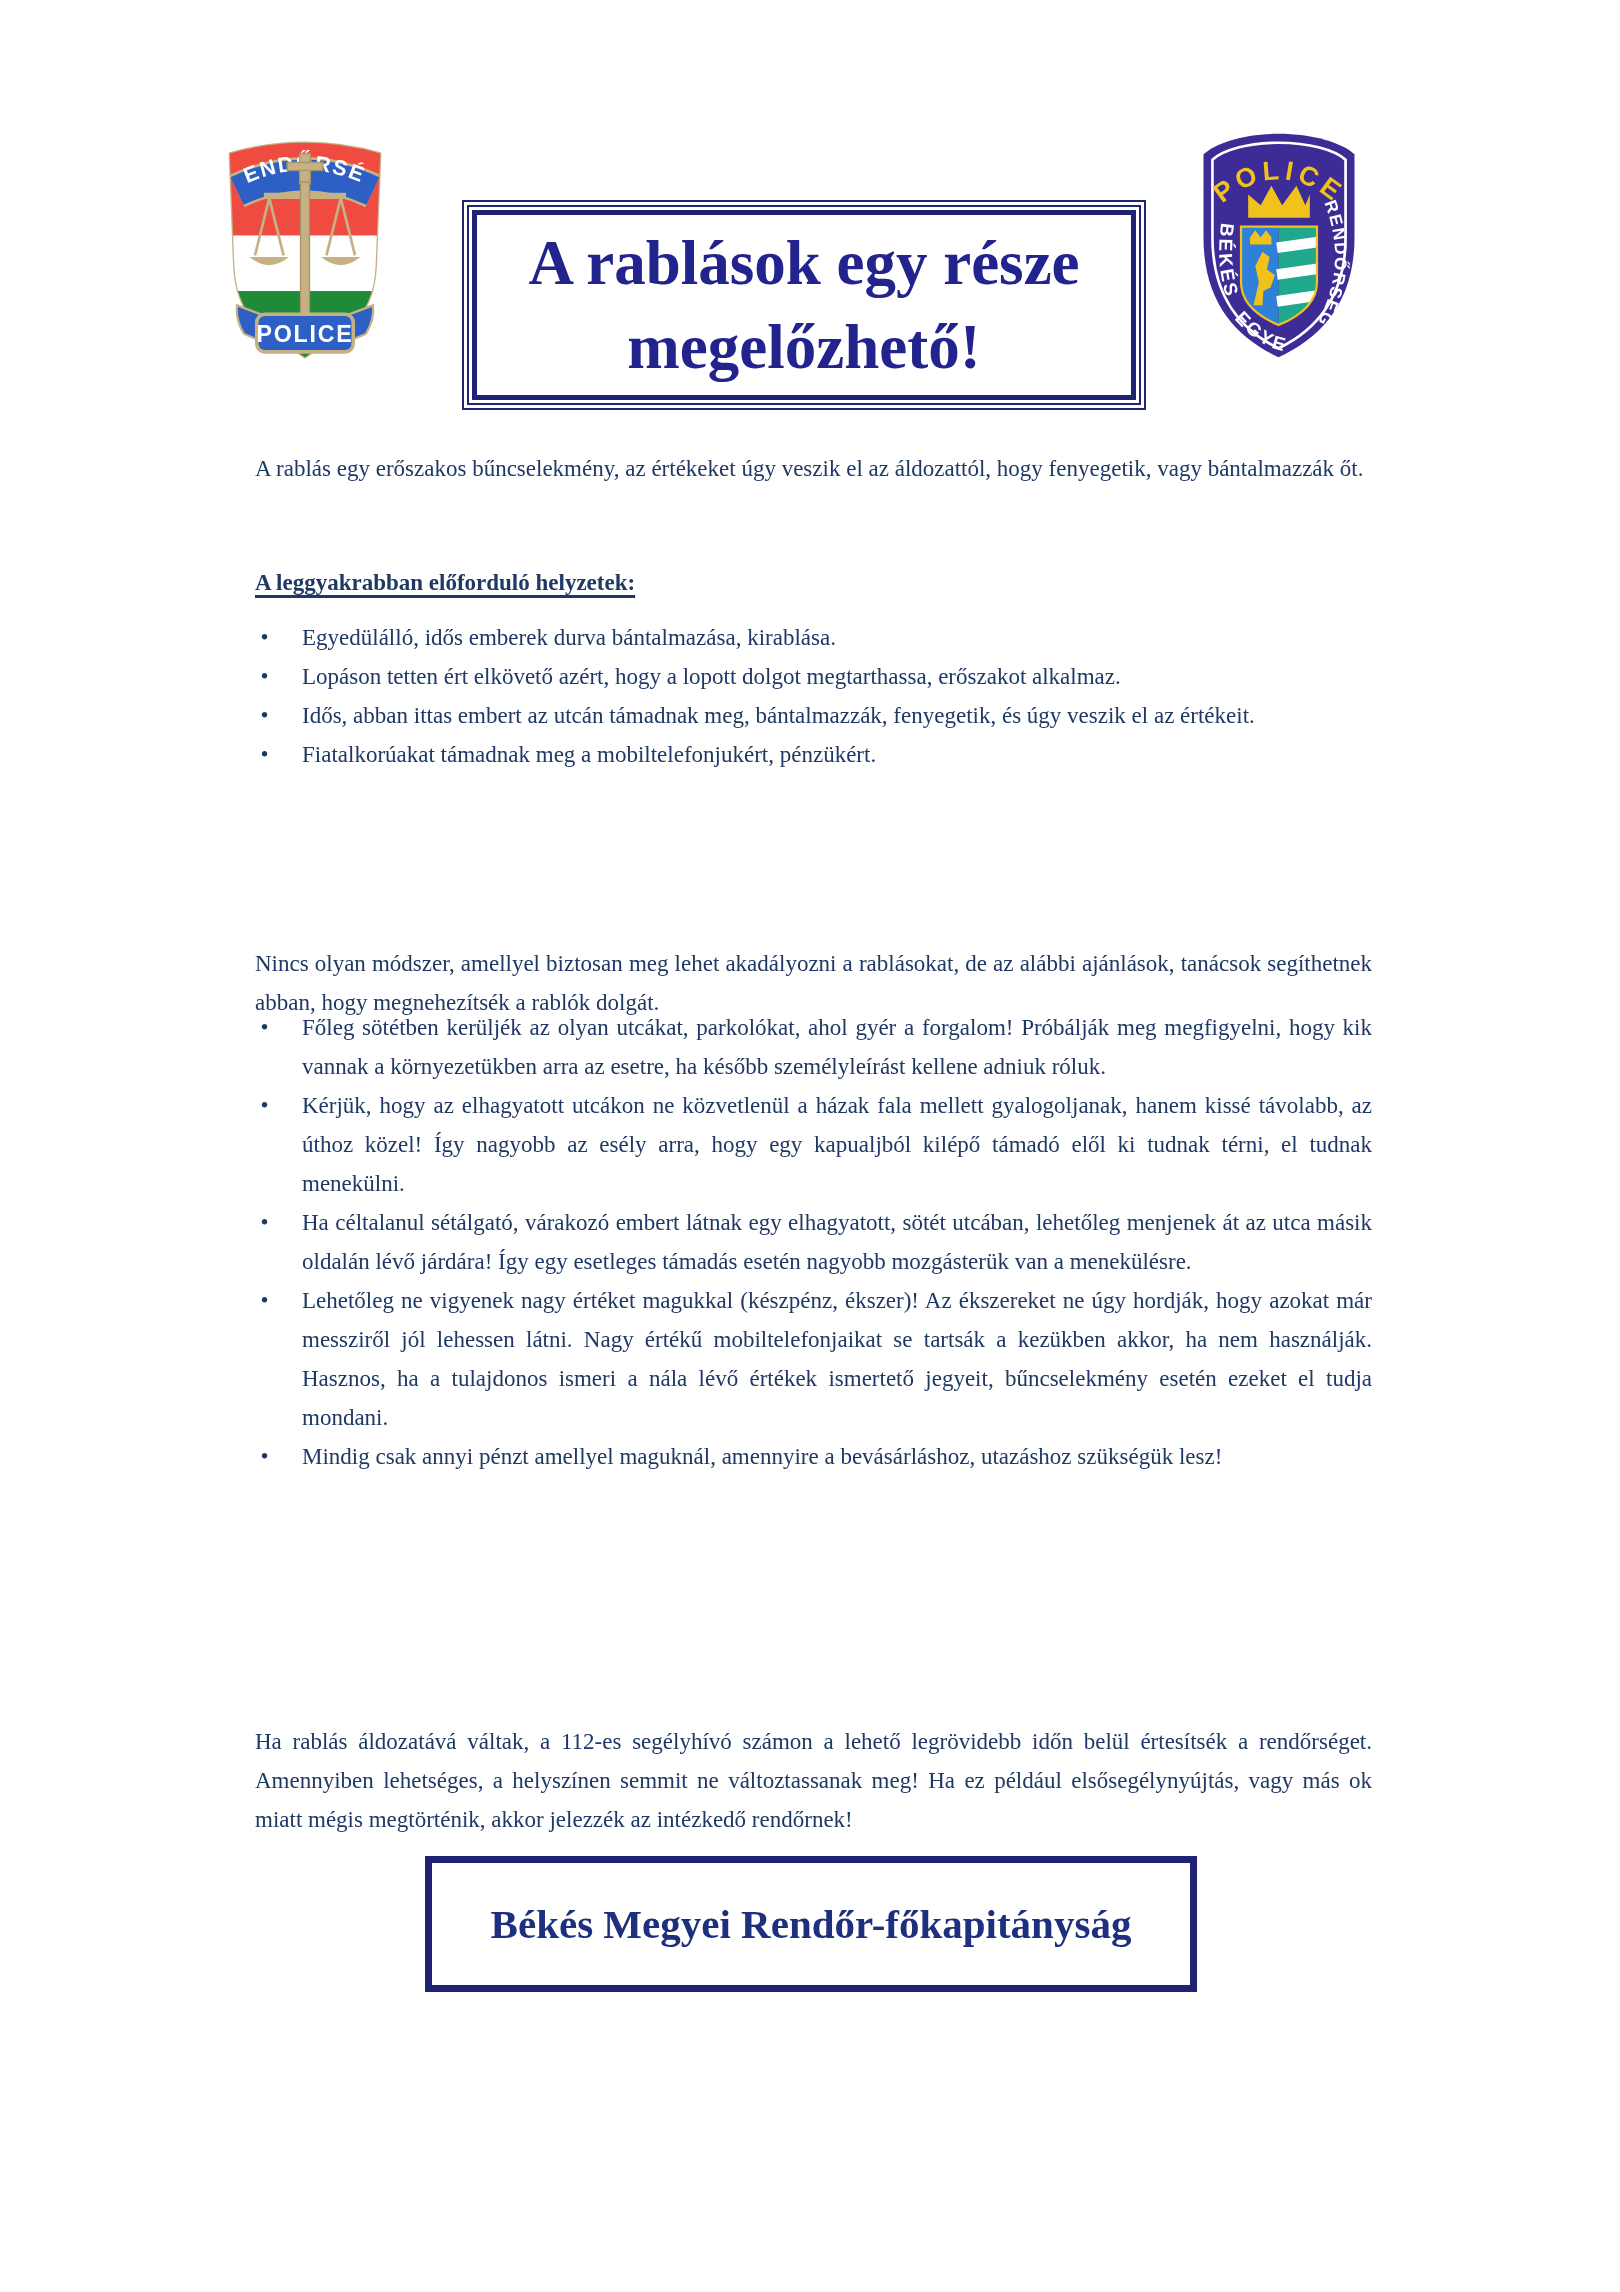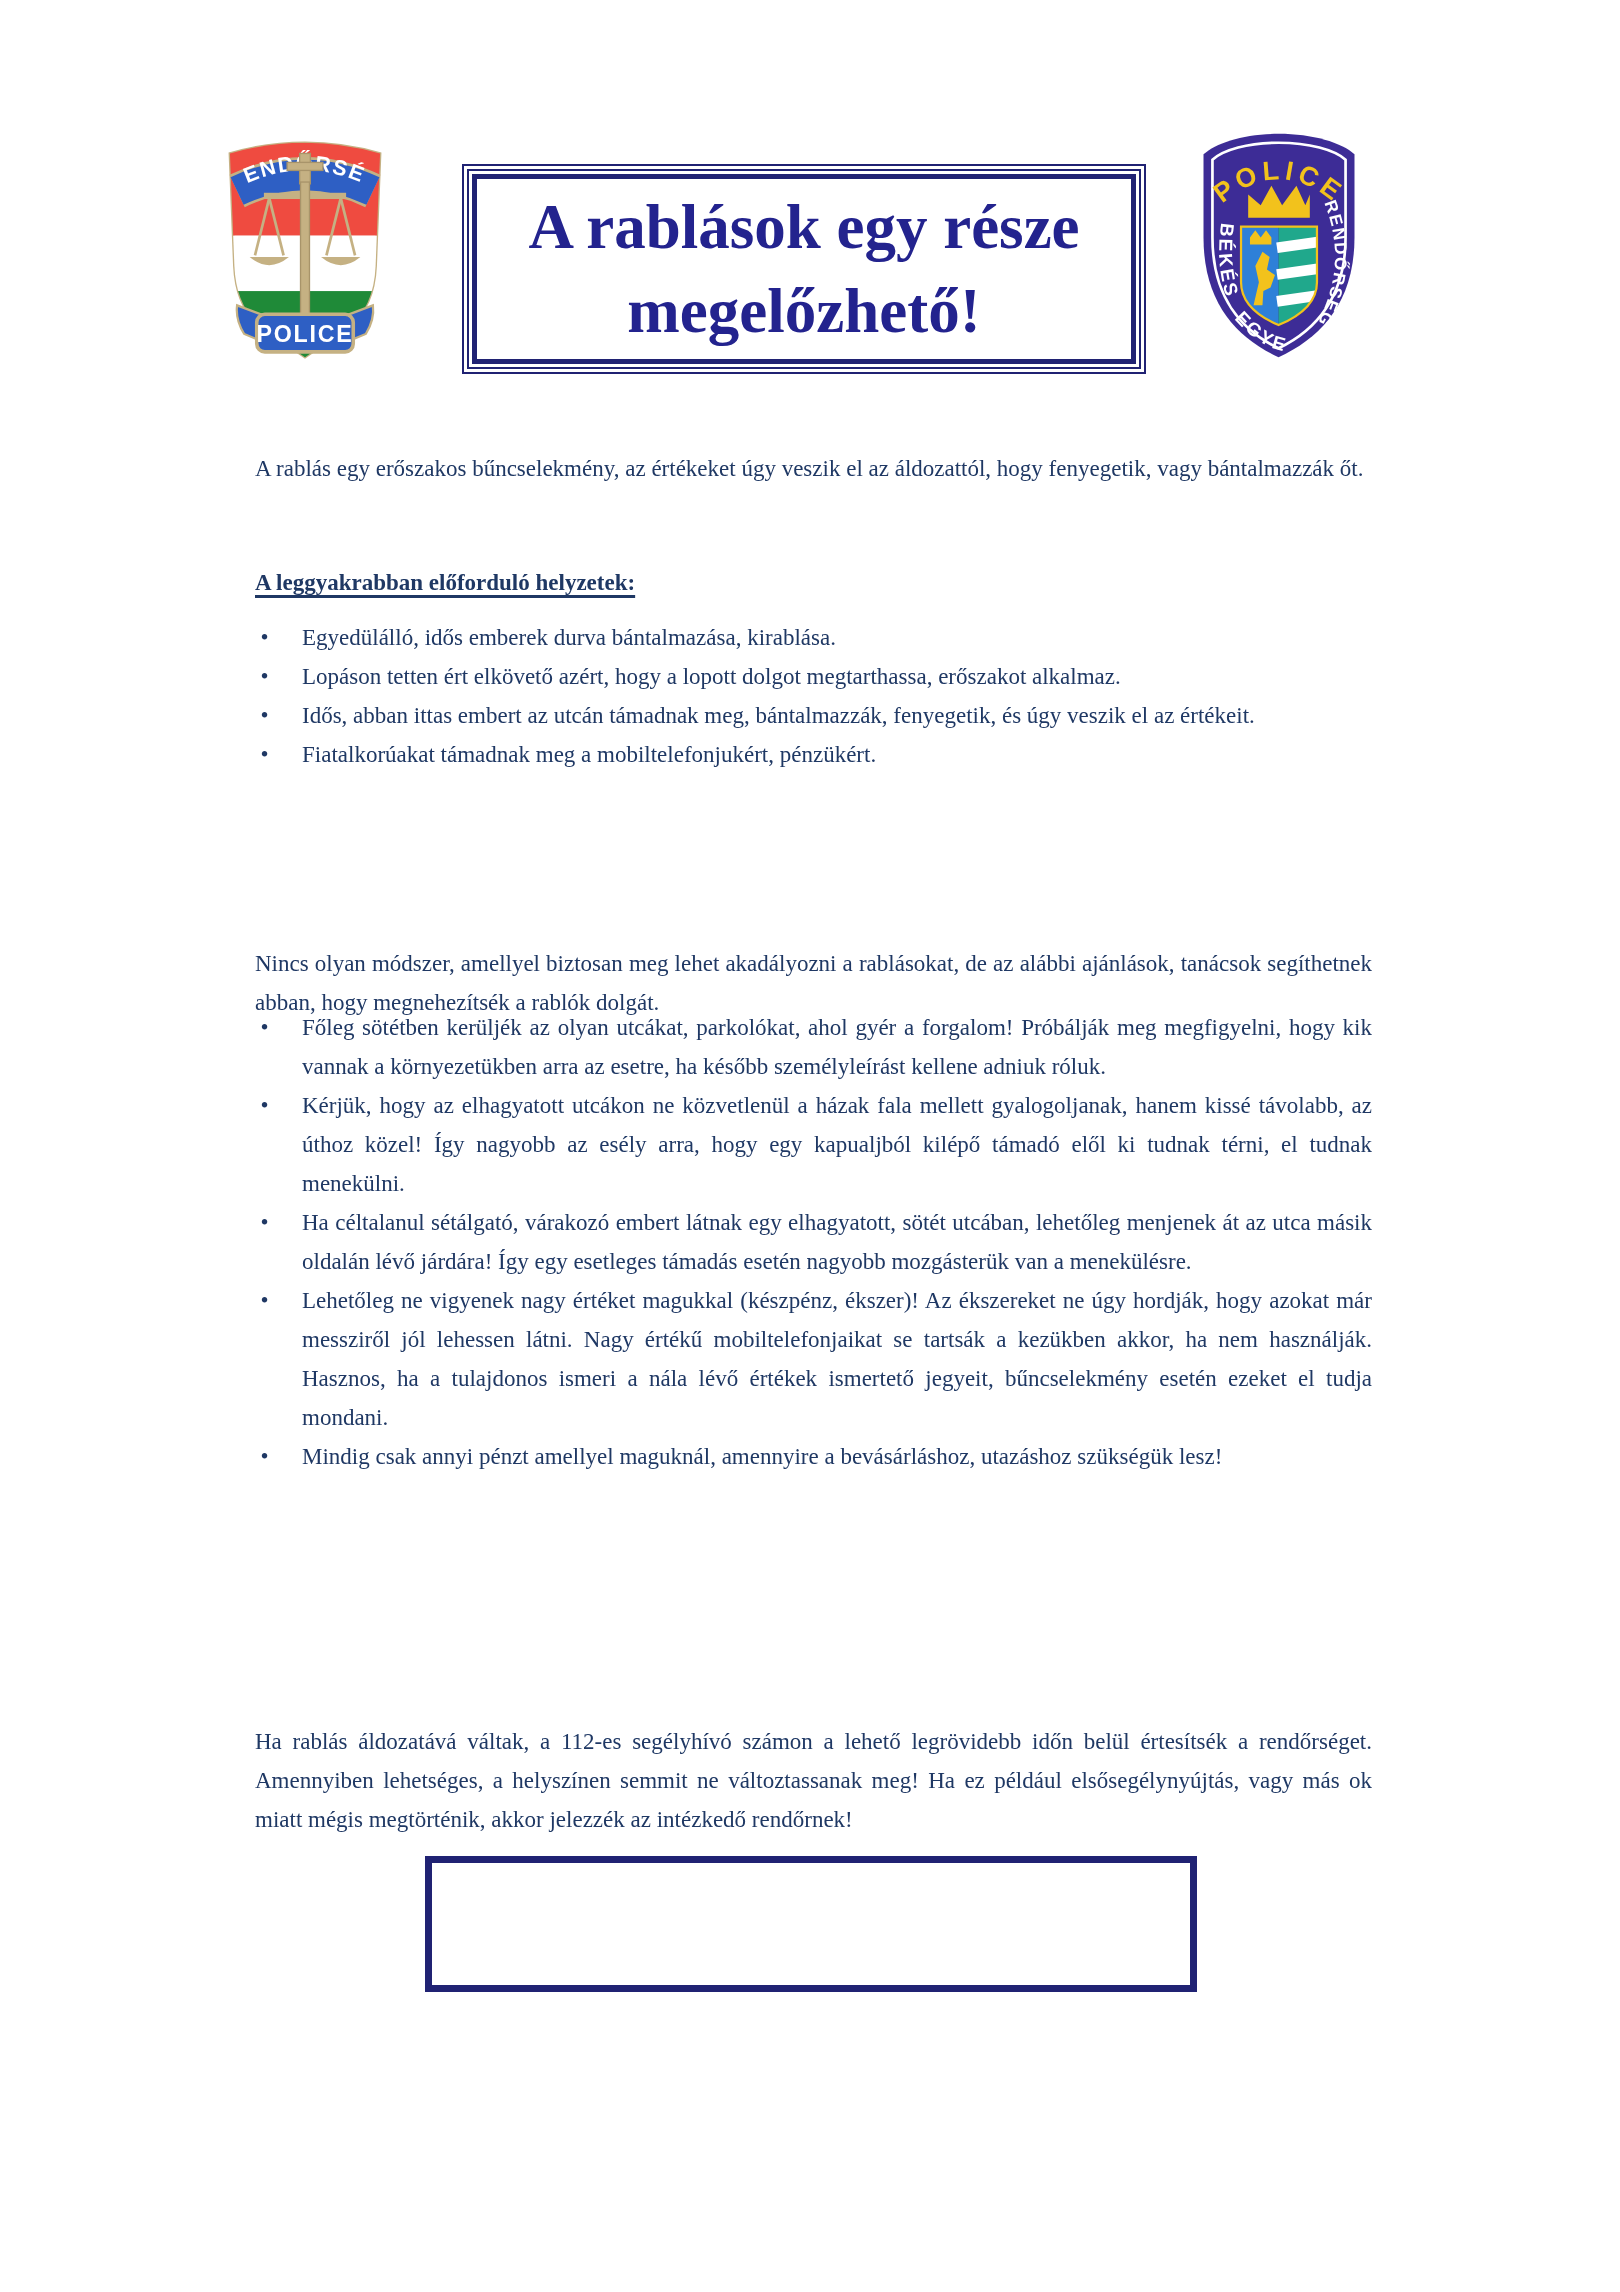--- a/index.html
+++ b/index.html
@@ -14,21 +14,21 @@
     font-family:"Liberation Serif", serif;color:var(--body-text);
   }
   .page{position:absolute;inset:0;overflow:hidden;}
 
   
   .crest{position:absolute;left:221px;top:130px;width:168px;height:231px;}
   .badge{position:absolute;left:1191px;top:130px;width:176px;height:231px;}
 
   
   .title-box{position:absolute;left:462px;top:164px;width:684px;height:210px;}
-  .tb-outer{width:100%;height:100%;border:2.7px solid var(--border-navy);padding:2.7px;box-sizing:border-box;}
+  .tb-outer{width:100%;height:100%;border:2.7px solid var(--border-navy);padding:2.7px;box-sizing:border-box;margin-top:36px;}
   .tb-mid{width:100%;height:100%;border:2.7px solid var(--border-navy);padding:3.6px;box-sizing:border-box;}
   .tb-inner{width:100%;height:100%;border:5.4px solid var(--border-navy);box-sizing:border-box;
     display:flex;flex-direction:column;justify-content:center;align-items:center;}
   .title-line{font-weight:bold;font-size:63px;line-height:84px;color:var(--title-navy);white-space:nowrap;}
 
   
   .tblock{position:absolute;left:255px;width:1117px;font-size:23px;line-height:39px;
     text-align:justify;text-justify:inter-word;}
   .intro{top:426px;}
   .sit-heading{top:544px;font-weight:bold;text-decoration:underline;text-decoration-thickness:2.7px;text-underline-offset:5.4px;text-align:left;}
@@ -196,16 +196,17 @@
     </li>
     <li>
       <span class="marker">•</span>
       <span class="li-text">Mindig csak annyi pénzt amellyel maguknál, amennyire a bevásárláshoz, utazáshoz szükségük lesz!</span>
     </li>
   </ul>
 
   <p class="tblock emergency">Ha rablás áldozatává váltak, a 112-es segélyhívó számon a lehető legrövidebb időn belül értesítsék a rendőrséget. Amennyiben lehetséges, a helyszínen semmit ne változtassanak meg! Ha ez például elsősegélynyújtás, vagy más ok miatt mégis megtörténik, akkor jelezzék az intézkedő rendőrnek!</p>
 
   <div class="footer-box">
+    <div class="footer-line">Békés Megyei Rendőr-főkapitányság</div>
   </div>
 
 </div>
 
 
 </body></html>

